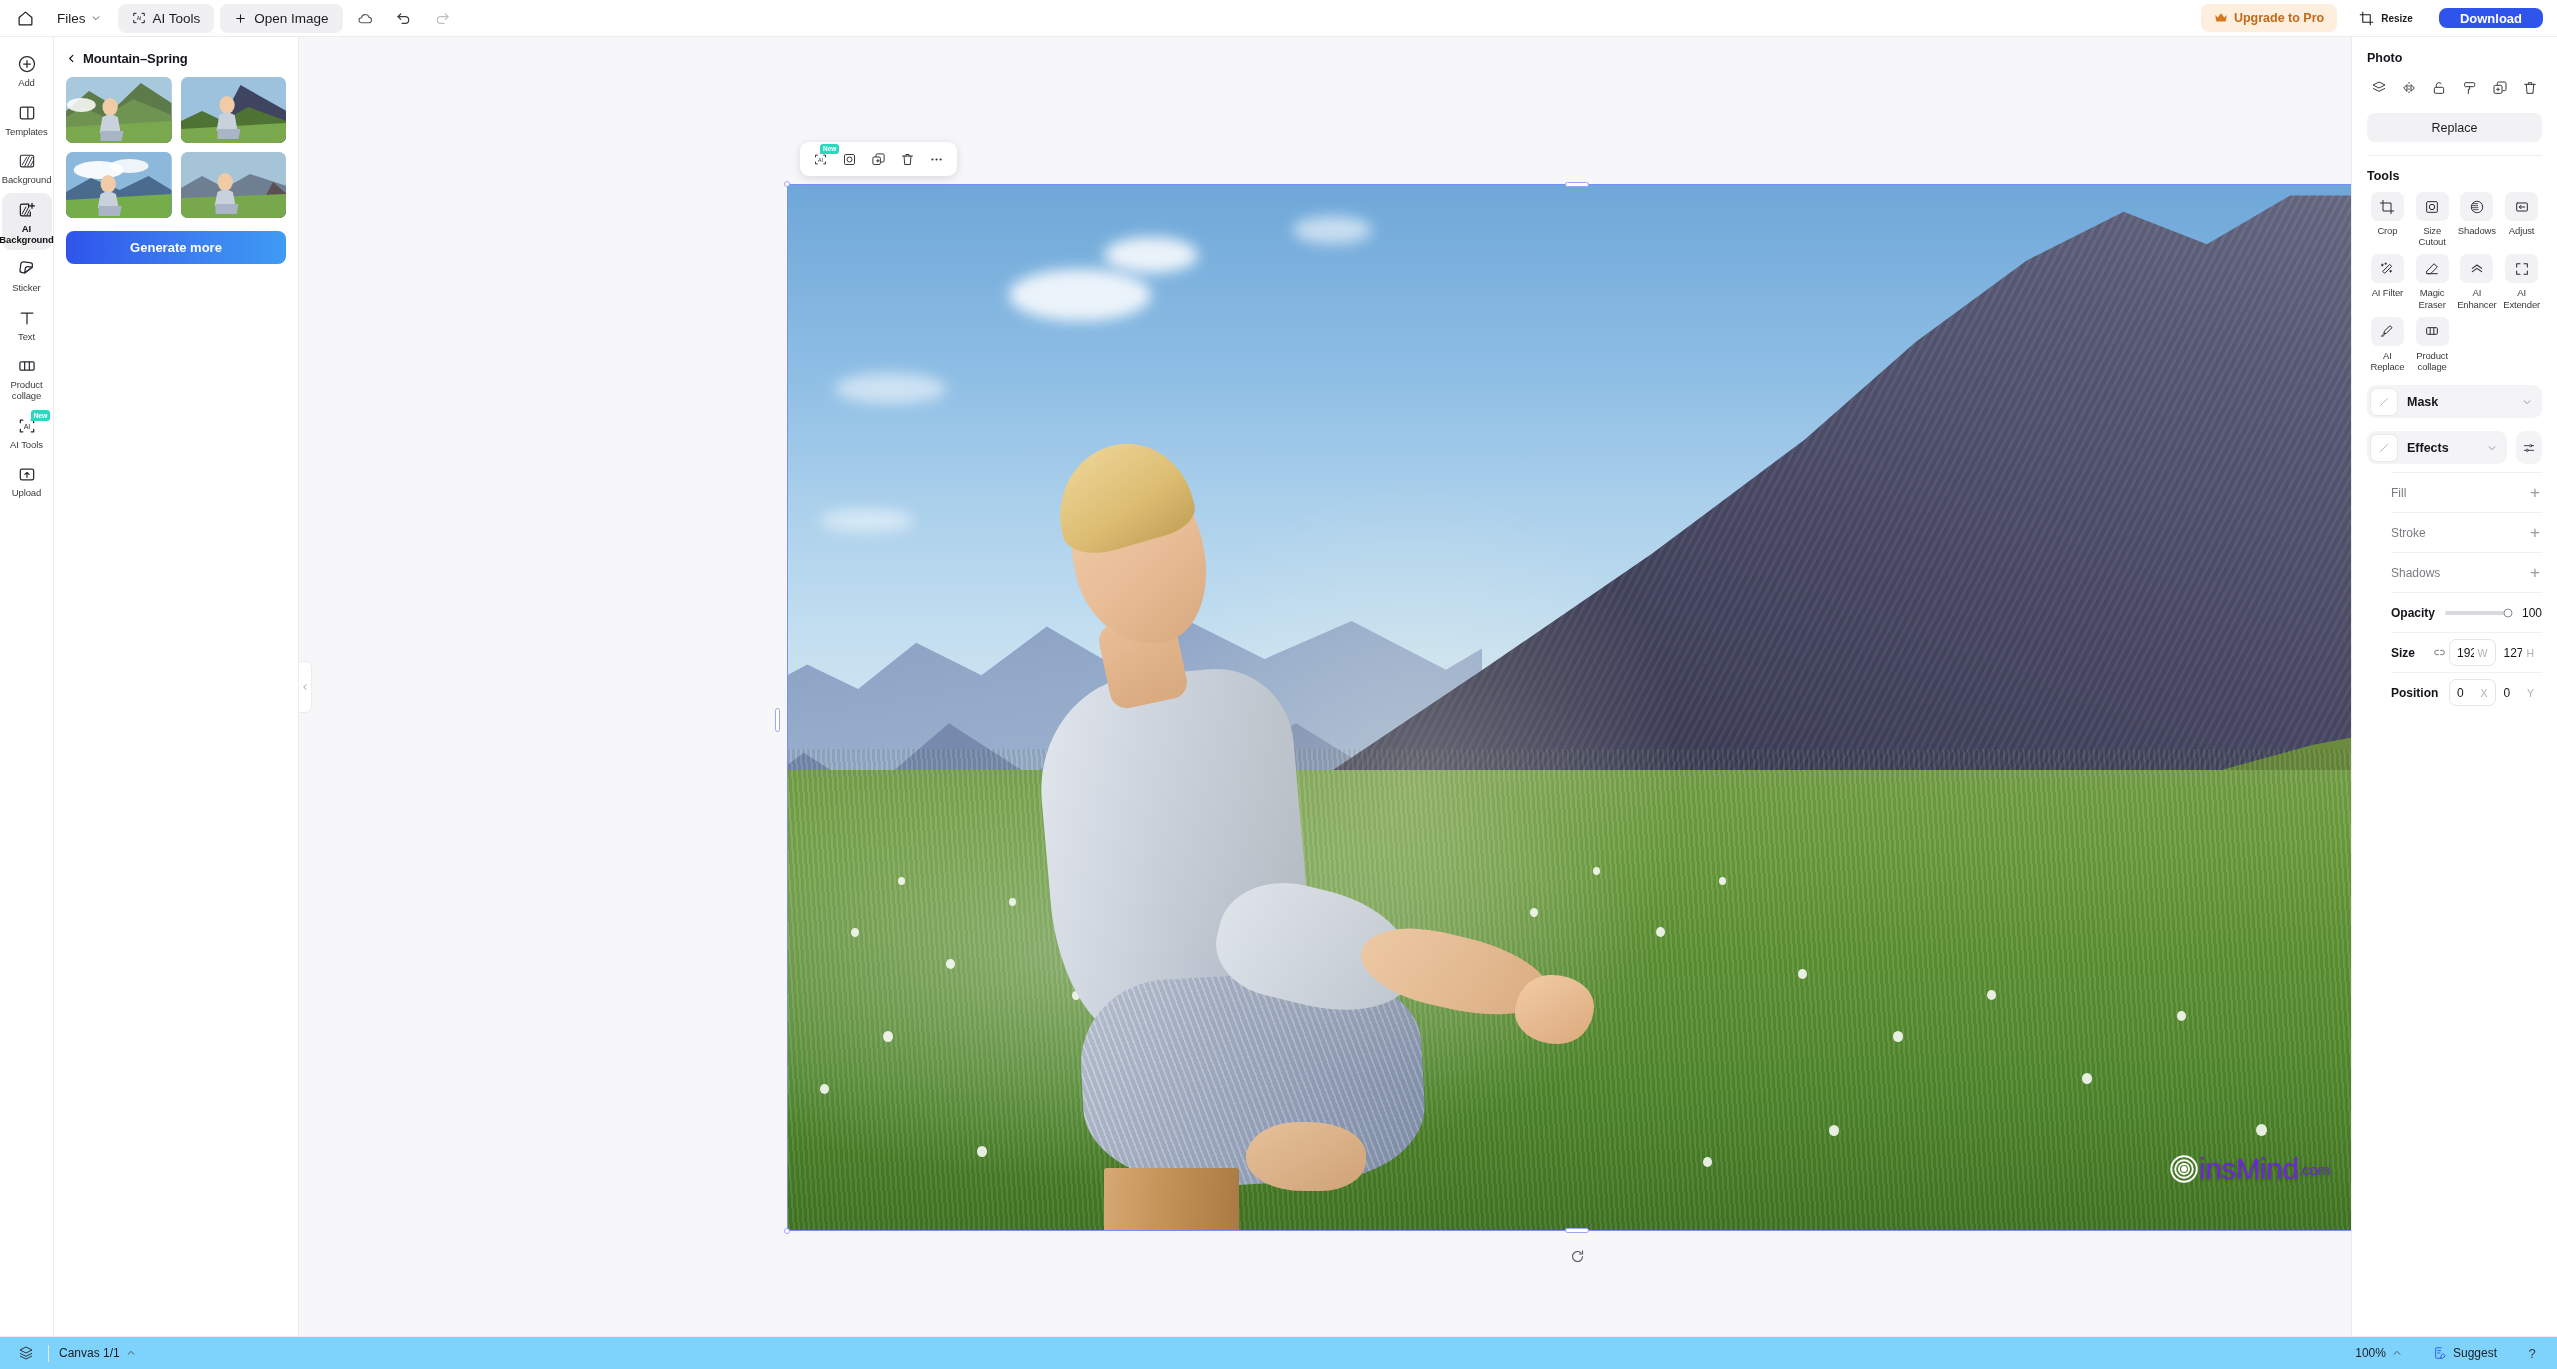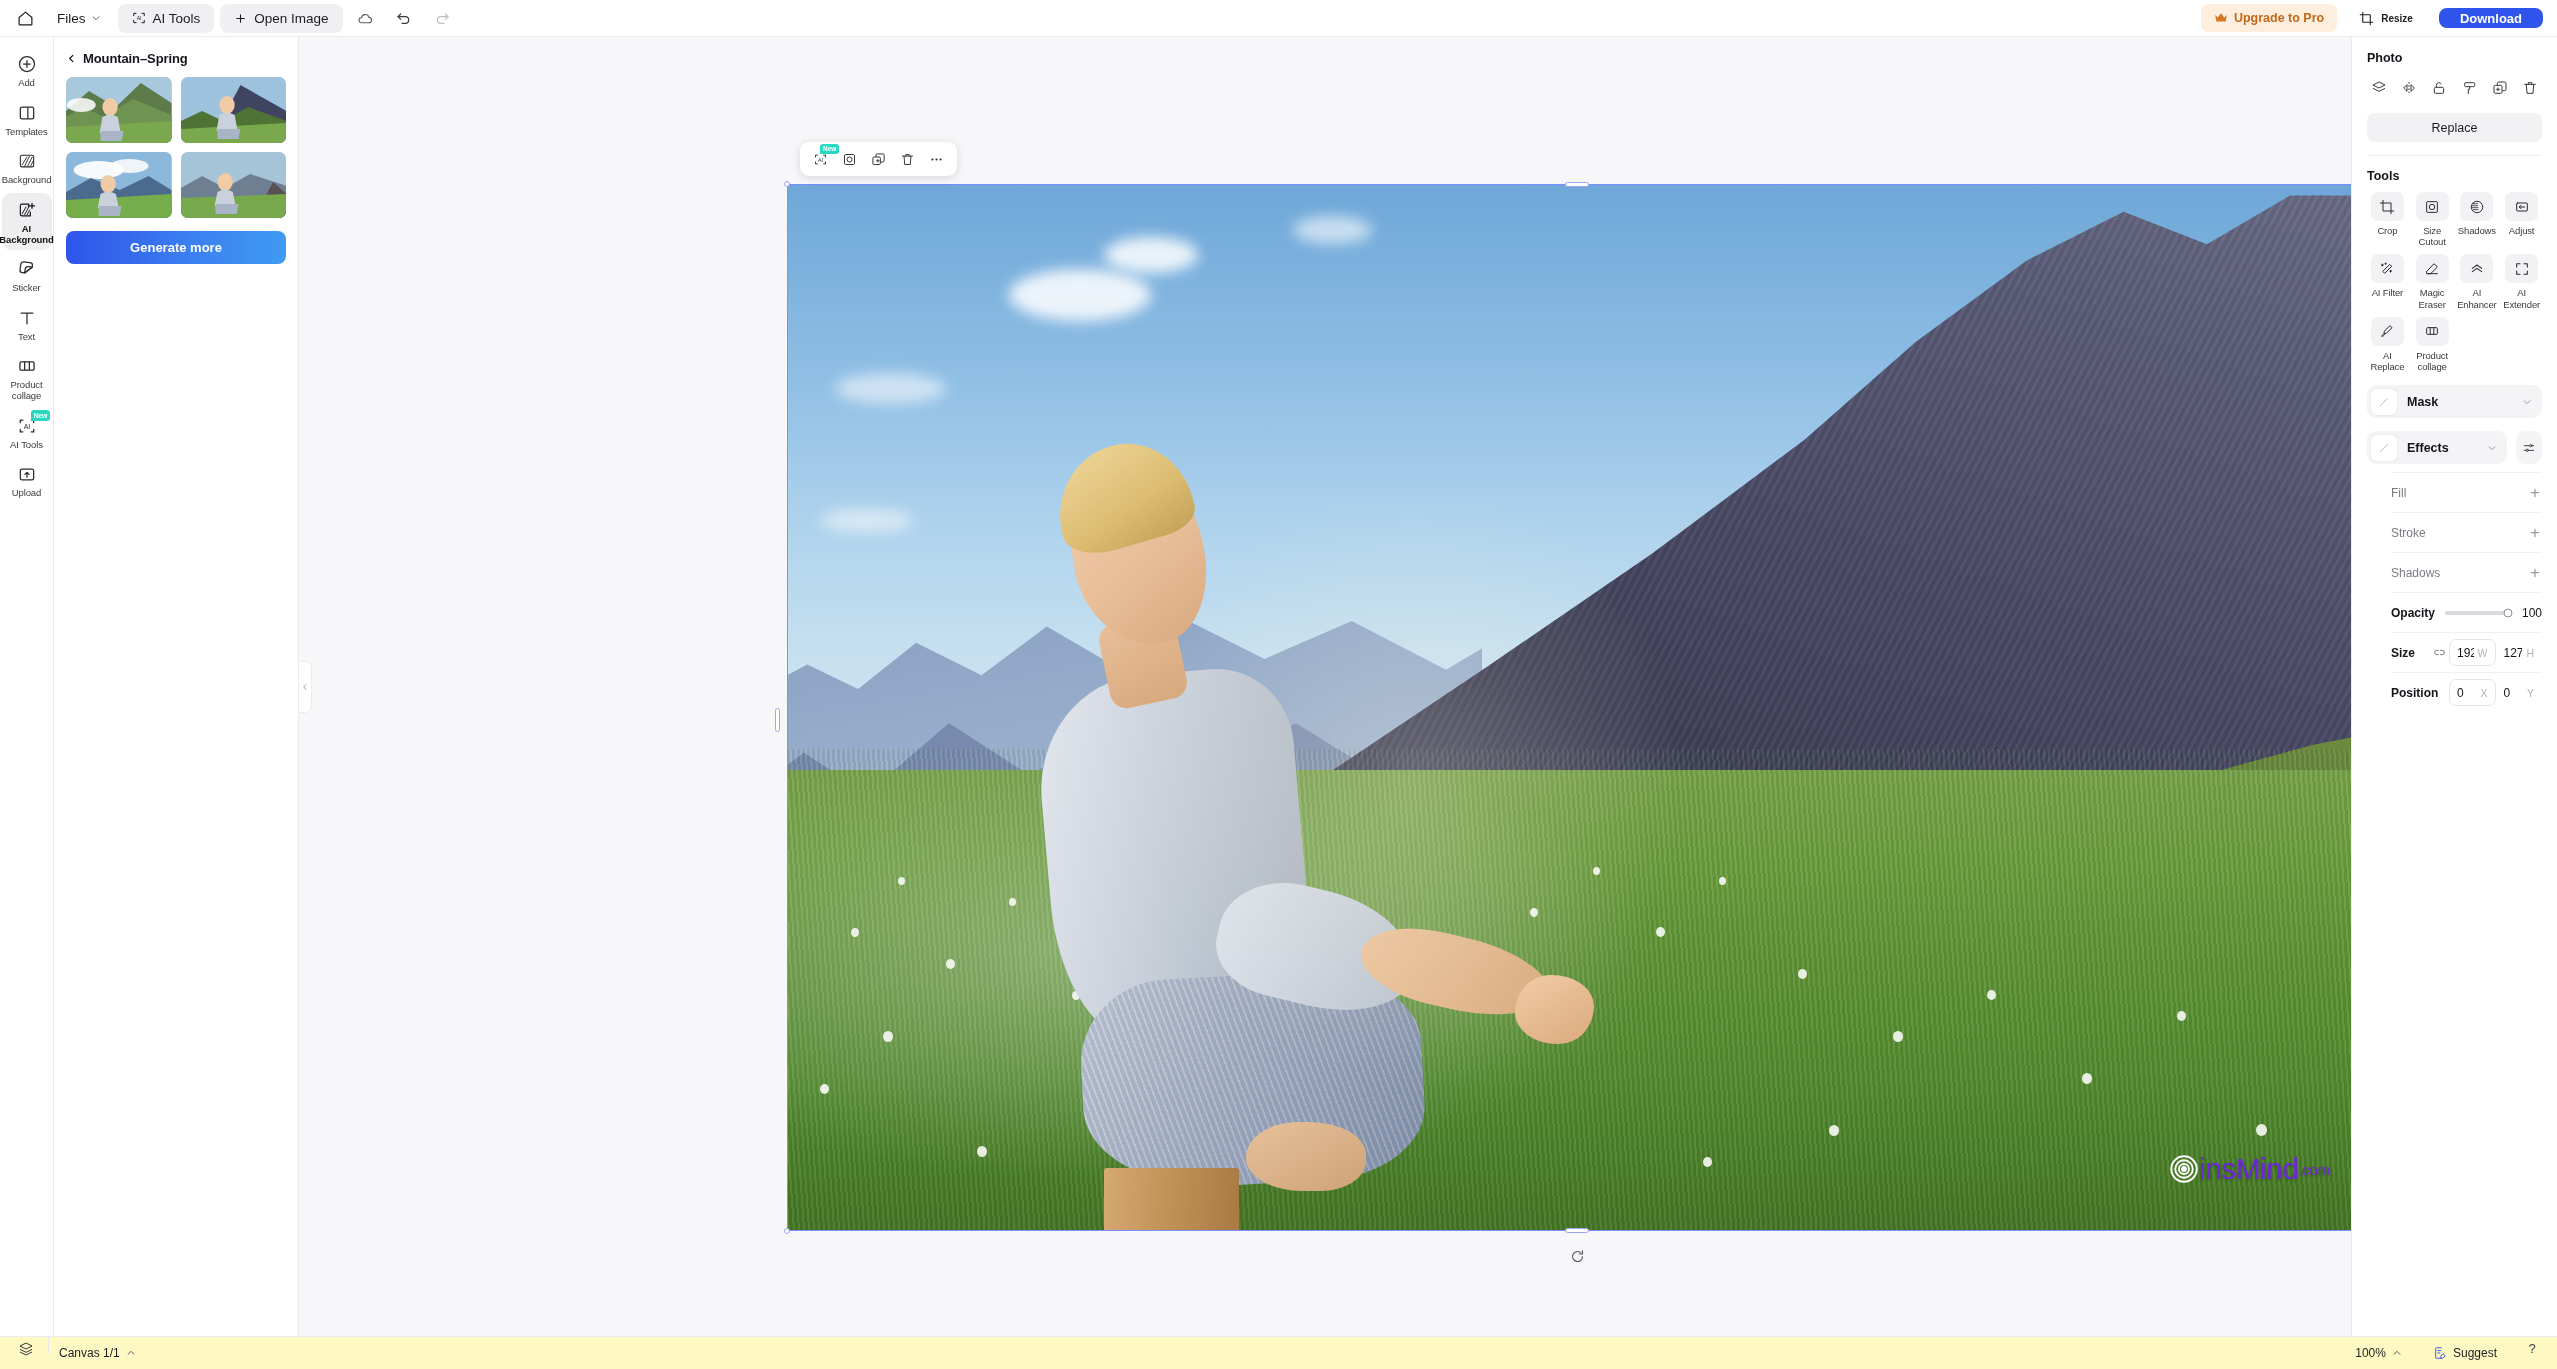--- a/index.html
+++ b/index.html
@@ -388,22 +388,22 @@
   .num-field input {
     border:none; outline:none; background:transparent; width:100%;
     font-size:12px; color:#14141a; font-family:"Liberation Sans",sans-serif; min-width:0;
   }
   .num-suffix { font-size:10.5px; color:#b0b0b8; margin-left:4px; }
   .link-ico { width:20px; display:flex; align-items:center; justify-content:center; cursor:pointer; color:#6a6a72; }
 
   
   .statusbar {
     height: 33px; flex: 0 0 33px;
-    border-top:1px solid #ececee; background:#fef9c3;
-    display:flex; padding:0 14px; gap:10px;
+    border-top:1px solid #ececee; background:#7dd3fc;
+    display:flex; align-items:center; padding:0 14px; gap:10px;
     position: relative; z-index: 40;
   }
   .sb-layers { width:24px; height:24px; display:flex; align-items:center; justify-content:center; cursor:pointer; border-radius:6px; }
   .sb-sep { width:1px; height:17px; background:#e8e8ea; }
   .sb-canvas { display:flex; align-items:center; gap:6px; font-size:12px; color:#1c1c20; cursor:pointer; }
   .sb-spacer { flex:1; }
   .sb-zoom { display:flex; align-items:center; gap:6px; font-size:12px; color:#1c1c20; cursor:pointer; padding:3px 7px; border-radius:6px; }
   .sb-suggest { display:flex; align-items:center; gap:6px; font-size:12px; color:#1c1c20; cursor:pointer; padding:3px 8px; border-radius:6px; margin-left:6px; }
   .sb-help { width:22px; height:22px; display:flex; align-items:center; justify-content:center; cursor:pointer; color:#3a3a40; font-size:13px; margin-left:6px; border-radius:6px; }
   svg { display:block; }

